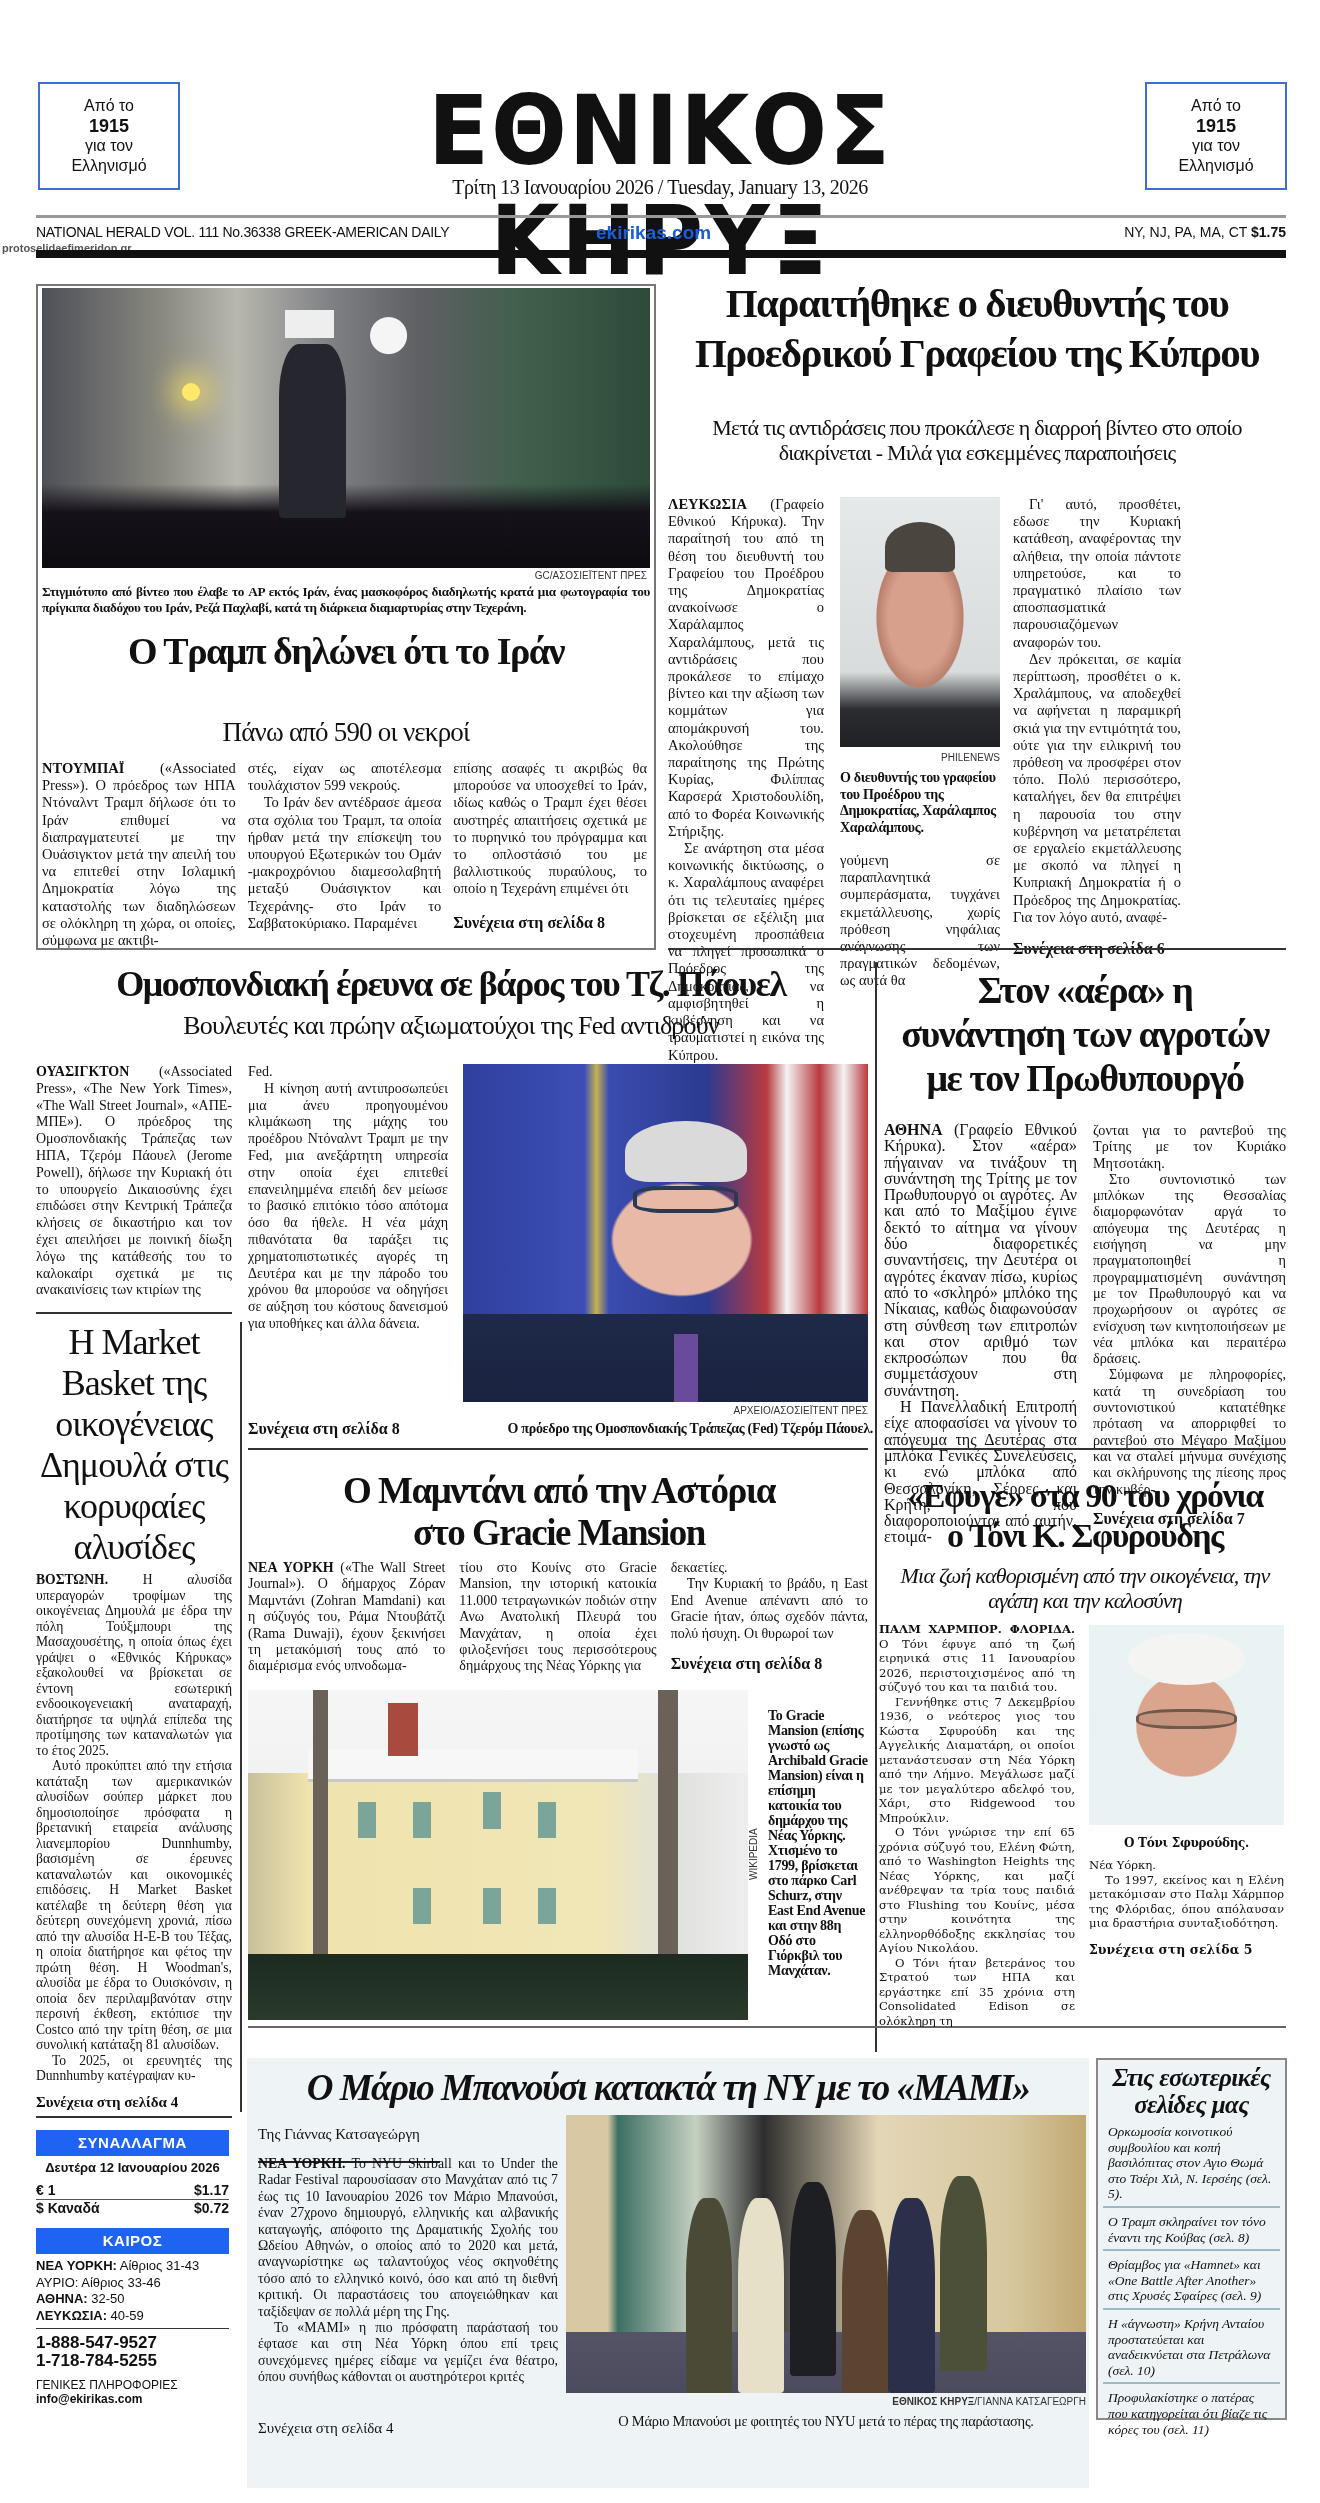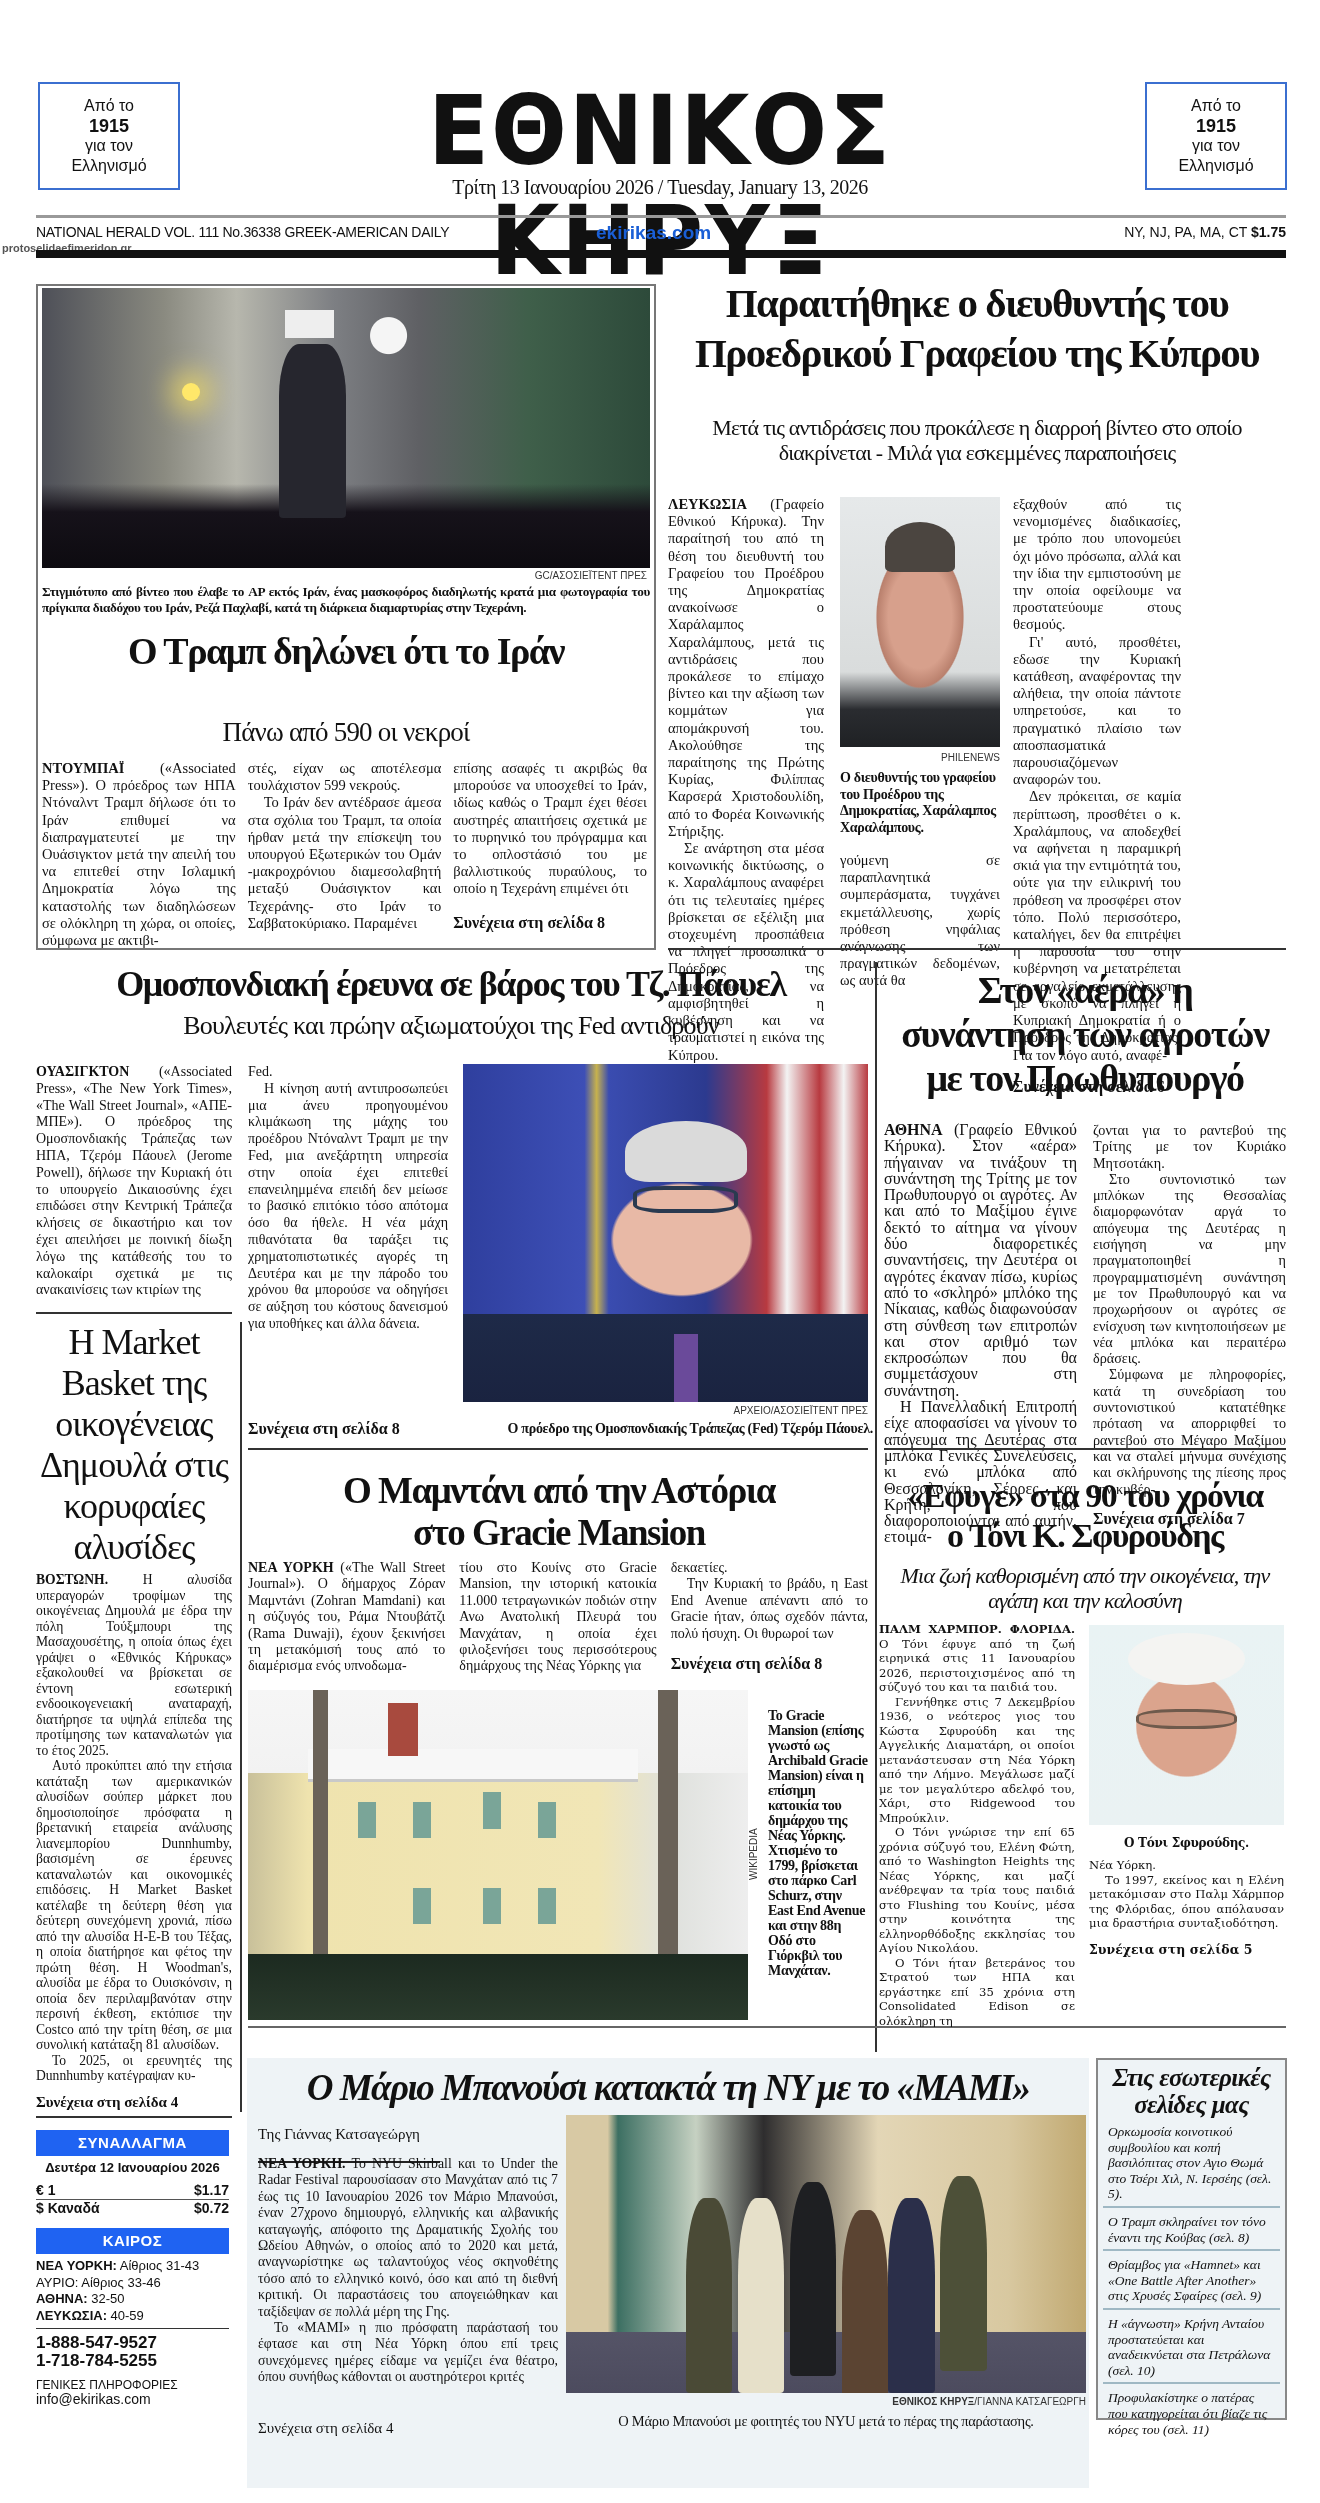--- a/index.html
+++ b/index.html
@@ -155,21 +155,20 @@
 </div>
 <div class="photo ph-man" style="left:840px; top:497px; width:160px; height:250px;">
   <div class="hair"></div>
 </div>
 <div class="credit abs" style="left:840px; top:752px; width:160px;">PHILENEWS</div>
 <div class="caption abs" style="left:840px; top:770px; width:165px; font-size:14px; line-height:16.5px;">Ο διευθυντής του γραφείου του Προέδρου της Δημοκρατίας, Χαράλαμπος Χαραλάμπους.</div>
 <div class="abs body" style="left:840px; top:852px; width:160px;">
   <p class="first">γούμενη σε παραπλανητικά συμπεράσματα, τυγχάνει εκμετάλλευσης, χωρίς πρόθεση νηφάλιας ανάγνωσης των πραγματικών δεδομένων, ως αυτά θα</p>
 </div>
 <div class="abs body" style="left:1013px; top:496px; width:160px; width:168px;">
-  <p class="first">εξαχθούν από τις νενομισμένες διαδικασίες, με τρόπο που υπονομεύει όχι μόνο πρόσωπα, αλλά και την ίδια την εμπιστοσύνη με την οποία οφείλουμε να προστατεύουμε στους θεσμούς.</p>
   <p>Γι' αυτό, προσθέτει, εδωσε την Κυριακή κατάθεση, αναφέροντας την αλήθεια, την οποία πάντοτε υπηρετούσε, και το πραγματικό πλαίσιο των αποσπασματικά παρουσιαζόμενων αναφορών του.</p>
   <p>Δεν πρόκειται, σε καμία περίπτωση, προσθέτει ο κ. Χραλάμπους, να αποδεχθεί να αφήνεται η παραμικρή σκιά για την εντιμότητά του, ούτε για την ειλικρινή του πρόθεση να προσφέρει στον τόπο. Πολύ περισσότερο, καταλήγει, δεν θα επιτρέψει η παρουσία του στην κυβέρνηση να μετατρέπεται σε εργαλείο εκμετάλλευσης με σκοπό να πληγεί η Κυπριακή Δημοκρατία ή ο Πρόεδρος της Δημοκρατίας. Για τον λόγο αυτό, αναφέ-</p>
   <p class="first cont" style="margin-top:14px;">Συνέχεια στη σελίδα 6</p>
 </div>
 <div class="hr" style="left:668px; top:948px; width:618px;"></div>
 
 <div class="h1 abs" style="left:36px; top:962px; width:830px; font-size:36px; line-height:44px;">Ομοσπονδιακή έρευνα σε βάρος του Τζ. Πάουελ</div>
 <div class="sub abs" style="left:36px; top:1010px; width:830px; font-size:26px; line-height:32px;">Βουλευτές και πρώην αξιωματούχοι της Fed αντιδρούν</div>
 <div class="abs body" style="left:36px; top:1064px; width:196px; font-size:14px; line-height:16.8px;">
   <p class="first"><b>ΟΥΑΣΙΓΚΤΟΝ</b><span> («Associated Press», «The New York Times», «The Wall Street Journal», «ΑΠΕ-ΜΠΕ»). Ο πρόεδρος της Ομοσπονδιακής Τράπεζας των ΗΠΑ, Τζερόμ Πάουελ (Jerome Powell), δήλωσε την Κυριακή ότι το υπουργείο Δικαιοσύνης έχει επιδώσει στην Κεντρική Τράπεζα κλήσεις σε δικαστήριο και τον έχει απειλήσει με ποινική δίωξη λόγω της κατάθεσής του το καλοκαίρι σχετικά με τις ανακαινίσεις των κτιρίων της</span></p>
@@ -238,21 +237,21 @@
   <div><b>ΑΘΗΝΑ:</b><span> 32-50</span></div>
   <div><b>ΛΕΥΚΩΣΙΑ:</b><span> 40-59</span></div>
 </div>
 <div class="hr" style="left:36px; top:2328px; width:193px; height:1px;"></div>
 <div class="side-sans" style="top:2334px; font-weight:bold; font-size:17px; line-height:18px;">
   <div>1-888-547-9527</div>
   <div>1-718-784-5255</div>
 </div>
 <div class="side-sans" style="top:2378px; font-size:12px; line-height:14px;">
   <div>ΓΕΝΙΚΕΣ ΠΛΗΡΟΦΟΡΙΕΣ</div>
-  <div style="font-weight:normal; font-size:14px;">info@ekirikas.com</div>
+  <div style="font-weight:bold; font-size:12px;">info@ekirikas.com</div>
 </div>
 
 <div class="h1 abs" style="left:248px; top:1470px; width:622px; font-size:37px; line-height:42px;">
   <div>Ο Μαμντάνι από την Αστόρια</div>
   <div>στο Gracie Mansion</div>
 </div>
 <div class="cols" style="left:248px; top:1560px; width:620px; gap:14px;">
   <div class="col body" style="font-size:14px; line-height:16.4px;">
     <p class="first"><b>ΝΕΑ ΥΟΡΚΗ</b><span> («The Wall Street Journal»). Ο δήμαρχος Ζόραν Μαμντάνι (Zohran Mamdani) και η σύζυγός του, Ράμα Ντουβάτζι (Rama Duwaji), έχουν ξεκινήσει τη μετακόμισή τους από το διαμέρισμα ενός υπνοδωμα-</span></p>
   </div>

